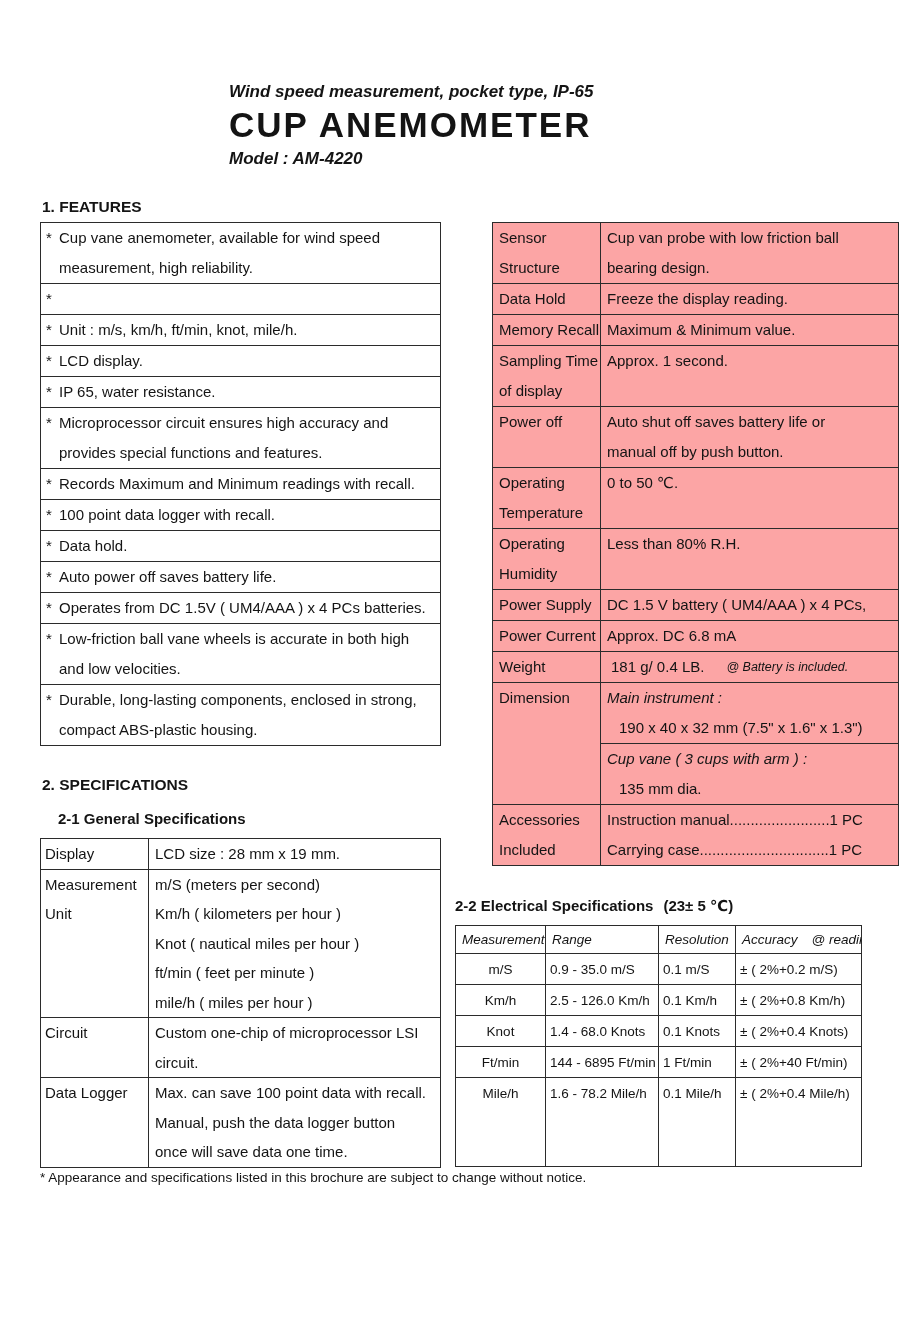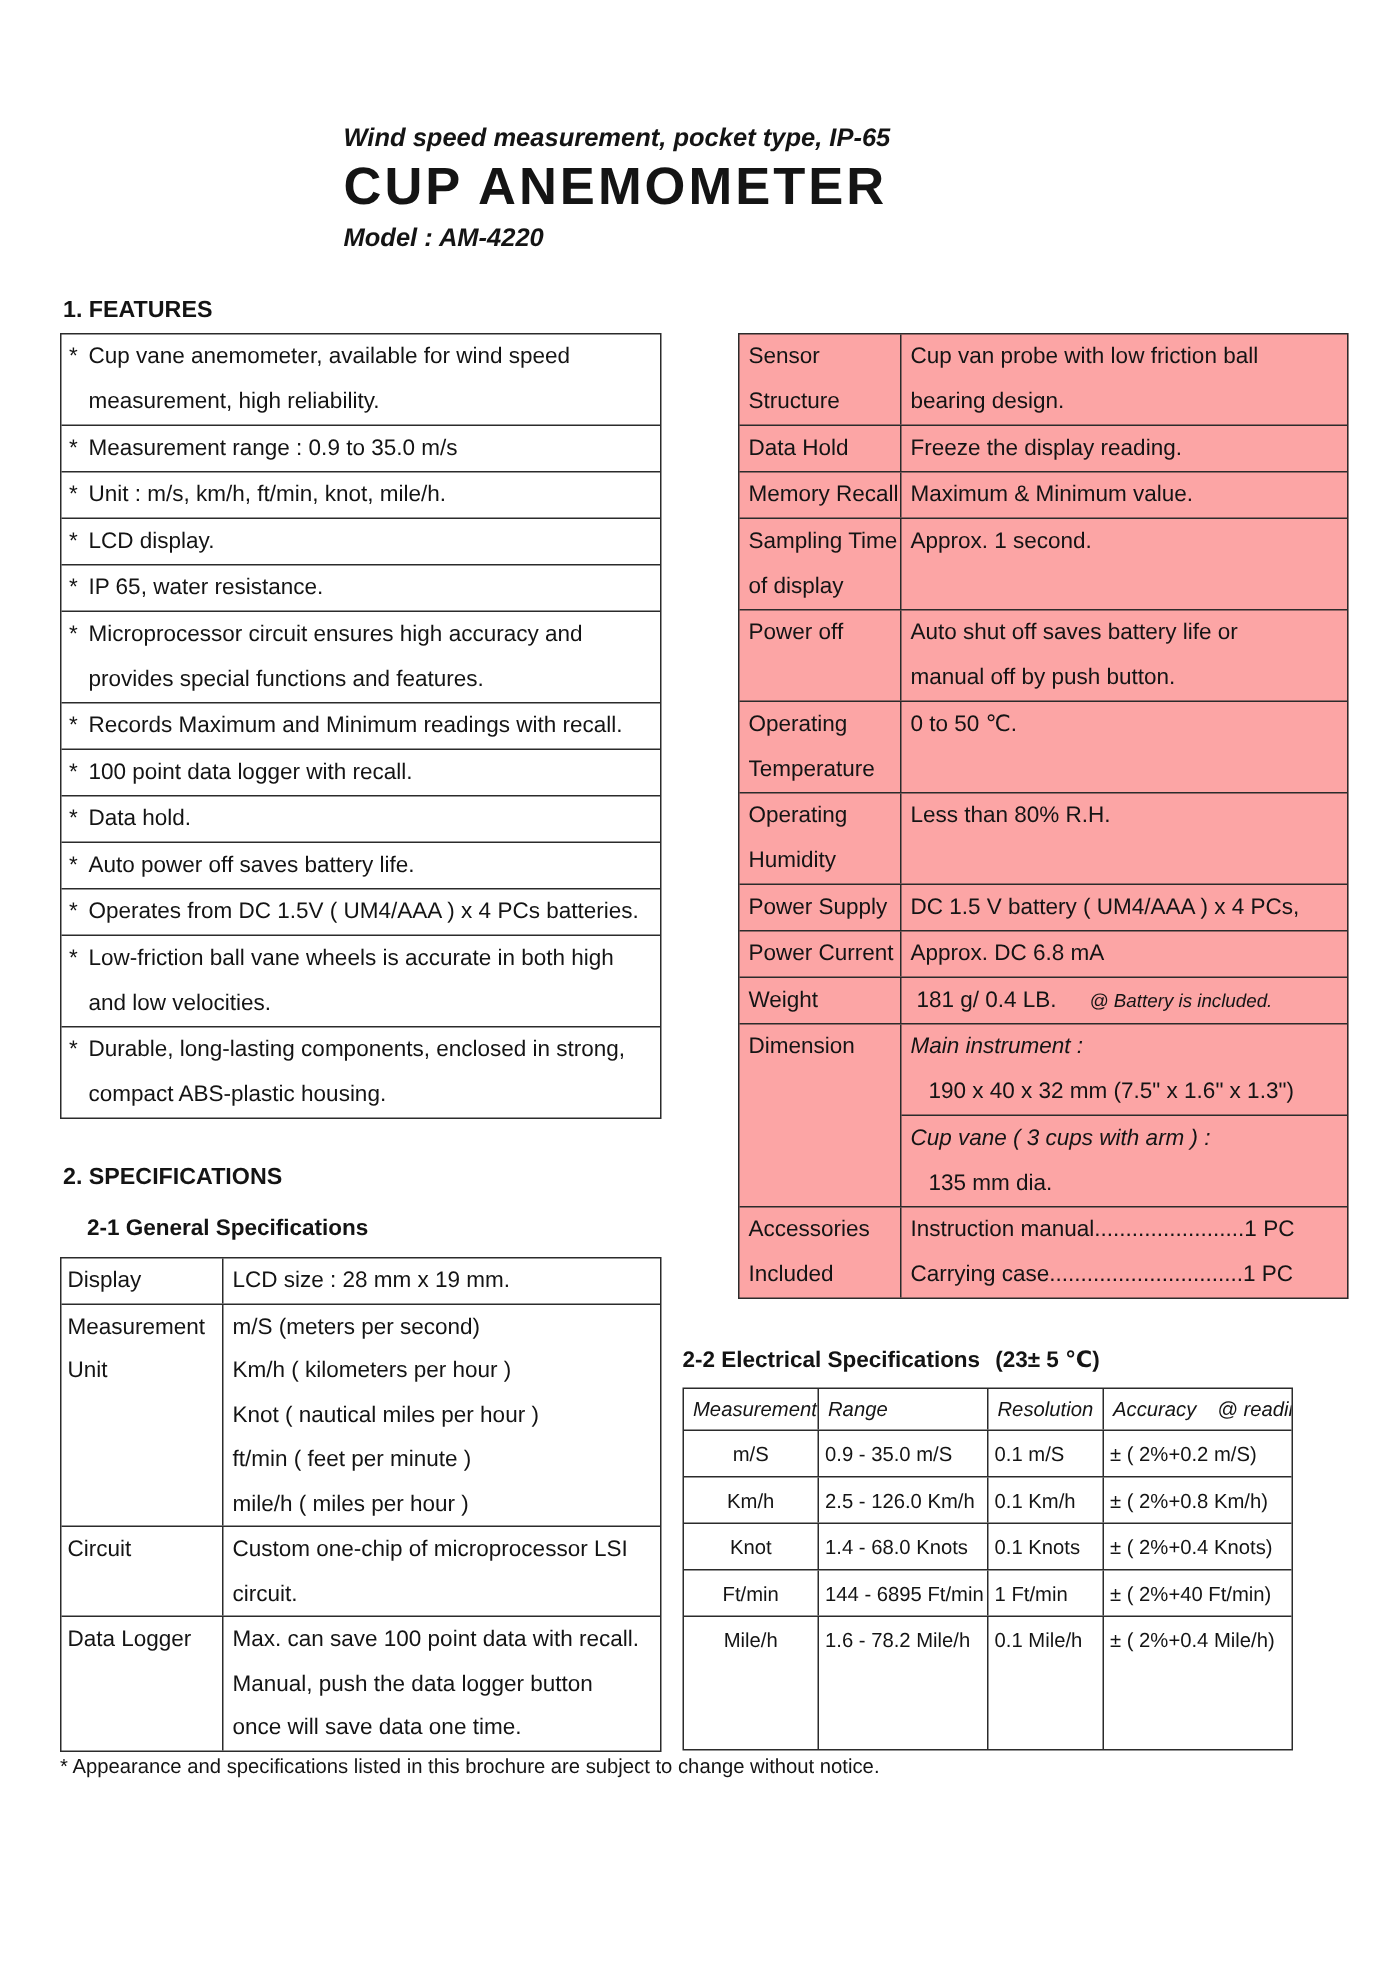--- a/index.html
+++ b/index.html
@@ -96,21 +96,20 @@
     <div class="f-row">
       <div class="f-line first">
           <span class="f-star">*</span>
           <span>Cup vane anemometer, available for wind speed</span>
         </div>
       <div class="f-line cont">measurement, high reliability.</div>
     </div>
     <div class="f-row">
       <div class="f-line first">
           <span class="f-star">*</span>
-          <span>Measurement range : 0.9 to 35.0 m/s</span>
         </div>
     </div>
     <div class="f-row">
       <div class="f-line first">
           <span class="f-star">*</span>
           <span>Unit : m/s, km/h, ft/min, knot, mile/h.</span>
         </div>
     </div>
     <div class="f-row">
       <div class="f-line first">

